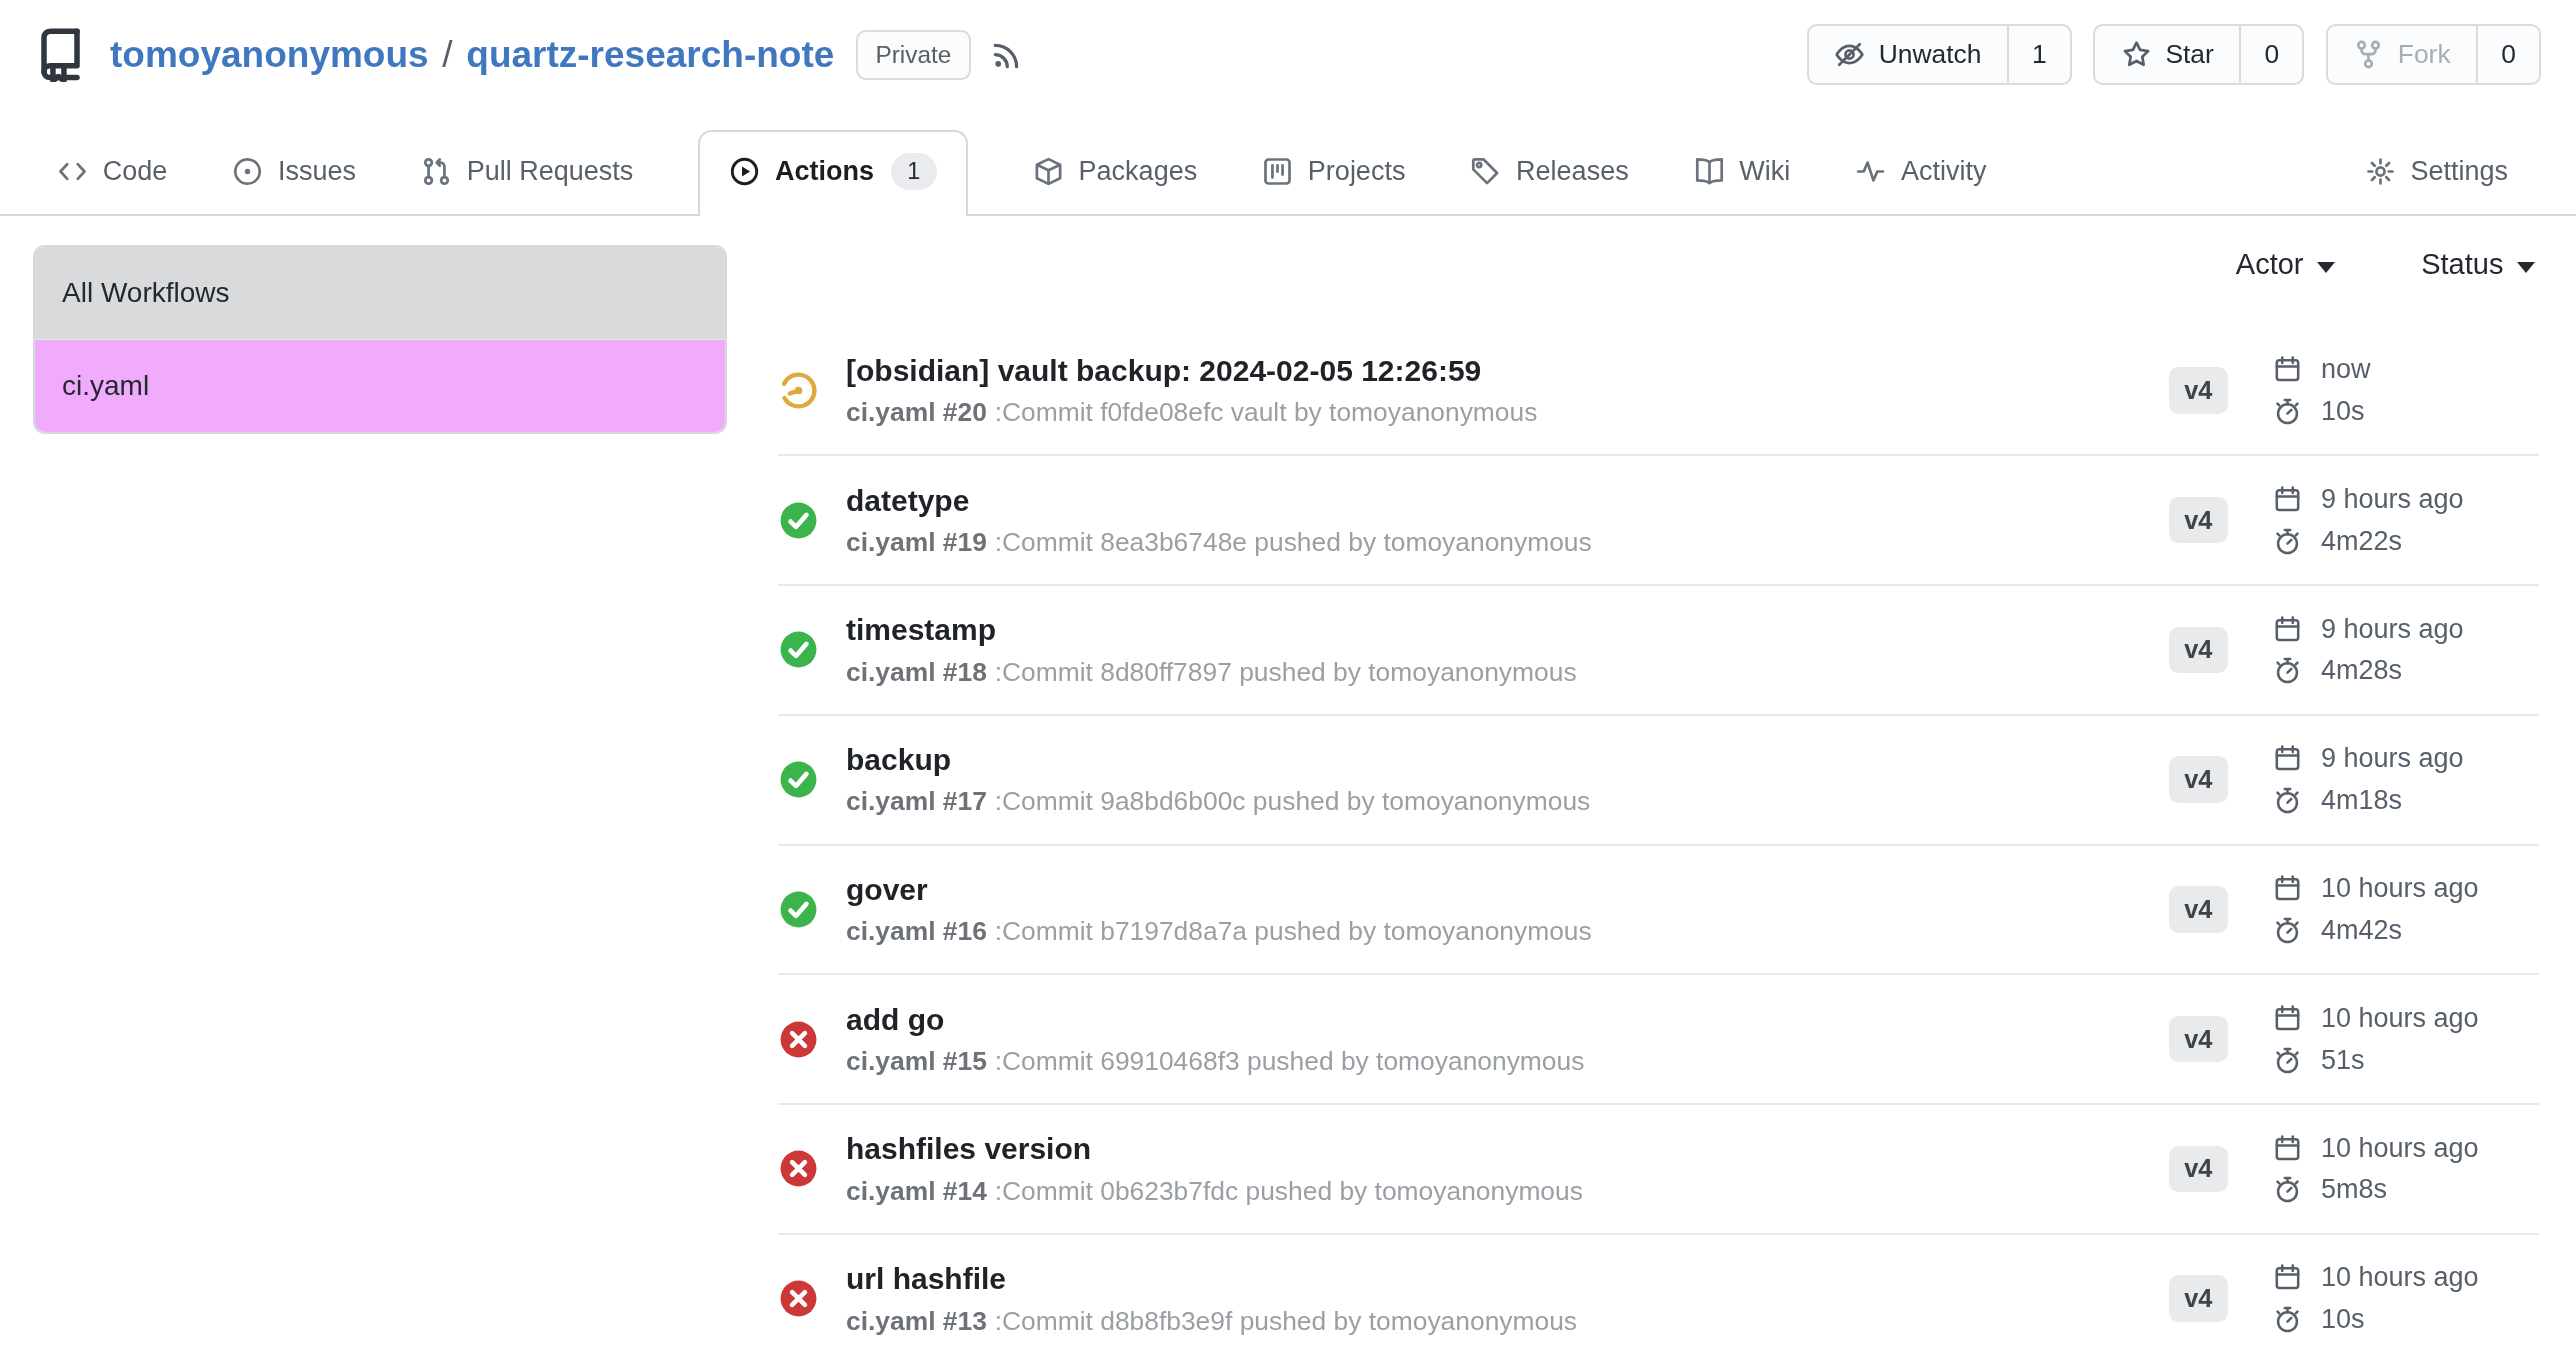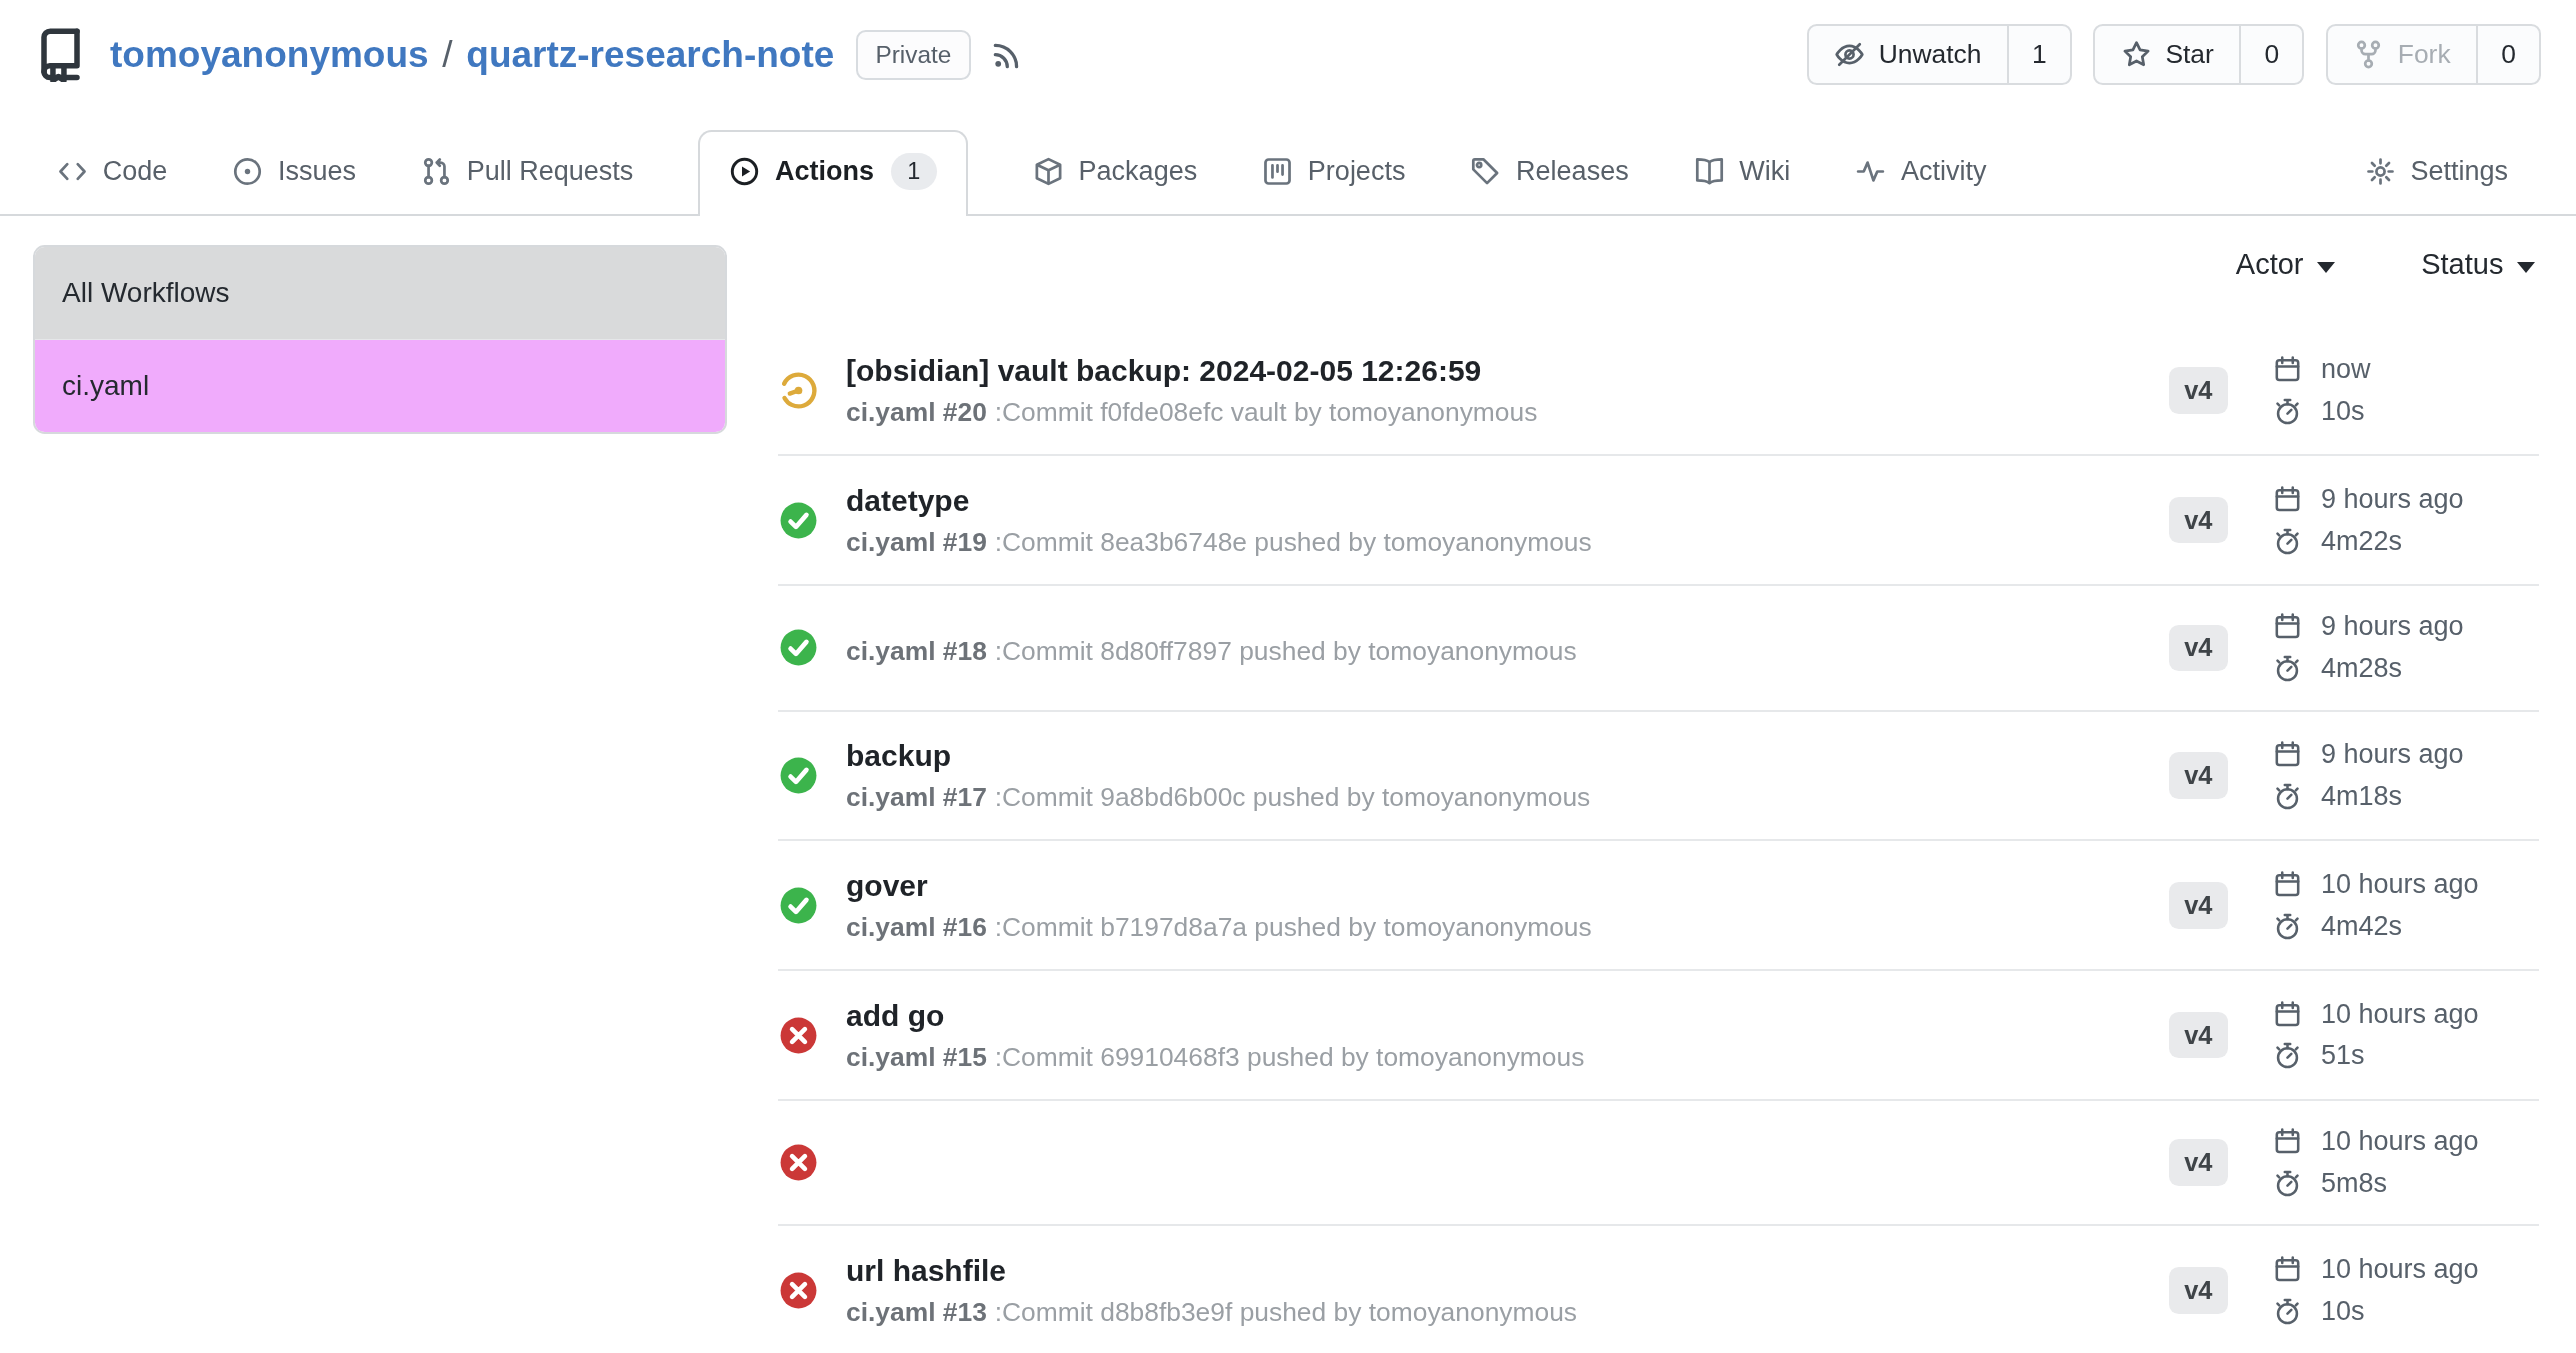--- a/index.html
+++ b/index.html
@@ -288,20 +288,21 @@
   <div class="run-row success">
     <span class="status-icon">
 
       <svg viewBox="0 0 16 16">
         <circle cx="8" cy="8" r="7" fill="#3cb44c"></circle>
         <path d="M4.9 8.4l2.1 2.1 4.1-4.7" stroke="#fff" stroke-width="1.8" fill="none" stroke-linecap="round" stroke-linejoin="round"></path>
       </svg>
 
     </span>
     <div class="run-text">
+      <div class="run-title">timestamp</div>
       <div class="run-meta">
         <span class="wf">ci.yaml #18</span><span>:Commit 8d80ff7897 pushed by tomoyanonymous</span>
       </div>
     </div>
     <span class="run-version">v4</span>
     <div class="run-times">
       <div class="time-line">
         <svg viewBox="0 0 16 16" fill="none" stroke="currentColor" stroke-width="1.4" stroke-linecap="round">
                 <rect x="2.1" y="2.9" width="11.8" height="10.9" rx="1.4"></rect>
                 <path d="M2.1 6.4h11.8M5.1 1.4v3M10.9 1.4v3"></path>
@@ -420,20 +421,26 @@
   </div>
 
   <div class="run-row failure">
     <span class="status-icon">
 
       <svg viewBox="0 0 16 16">
         <circle cx="8" cy="8" r="7" fill="#cb3837"></circle>
         <path d="M5.5 5.5l5 5M10.5 5.5l-5 5" stroke="#fff" stroke-width="1.8" stroke-linecap="round"></path>
       </svg>
     </span>
+    <div class="run-text">
+      <div class="run-title">hashfiles version</div>
+      <div class="run-meta">
+        <span class="wf">ci.yaml #14</span><span>:Commit 0b623b7fdc pushed by tomoyanonymous</span>
+      </div>
+    </div>
     <span class="run-version">v4</span>
     <div class="run-times">
       <div class="time-line">
         <svg viewBox="0 0 16 16" fill="none" stroke="currentColor" stroke-width="1.4" stroke-linecap="round">
                 <rect x="2.1" y="2.9" width="11.8" height="10.9" rx="1.4"></rect>
                 <path d="M2.1 6.4h11.8M5.1 1.4v3M10.9 1.4v3"></path>
               </svg>
         <span>10 hours ago</span>
       </div>
       <div class="time-line">

